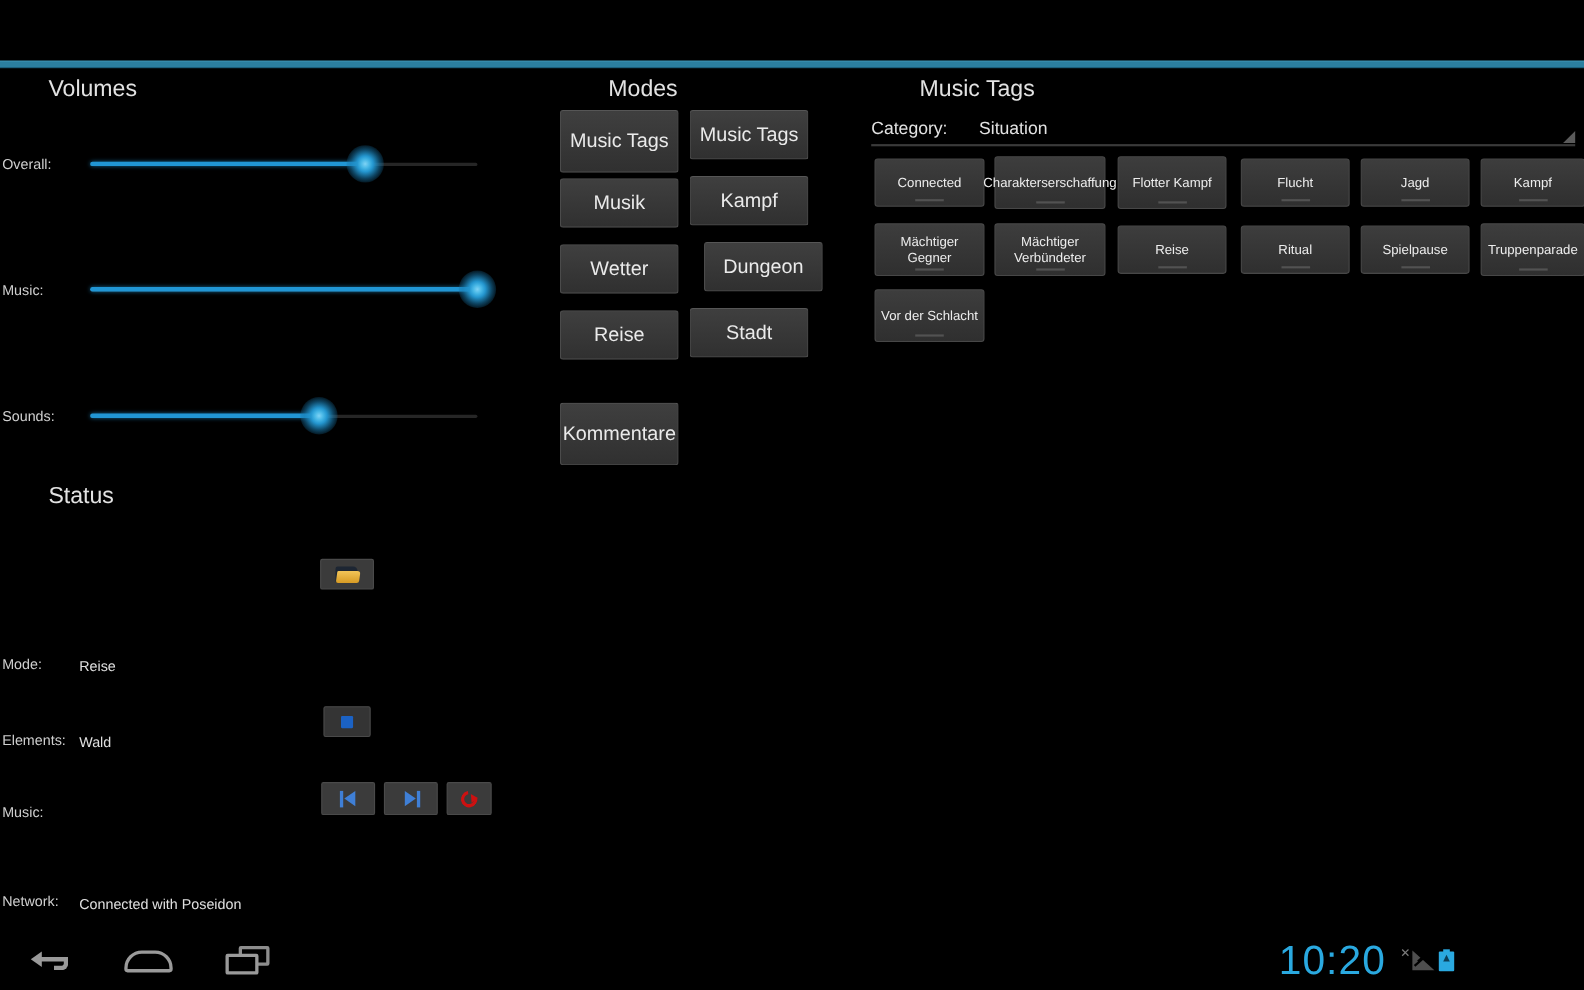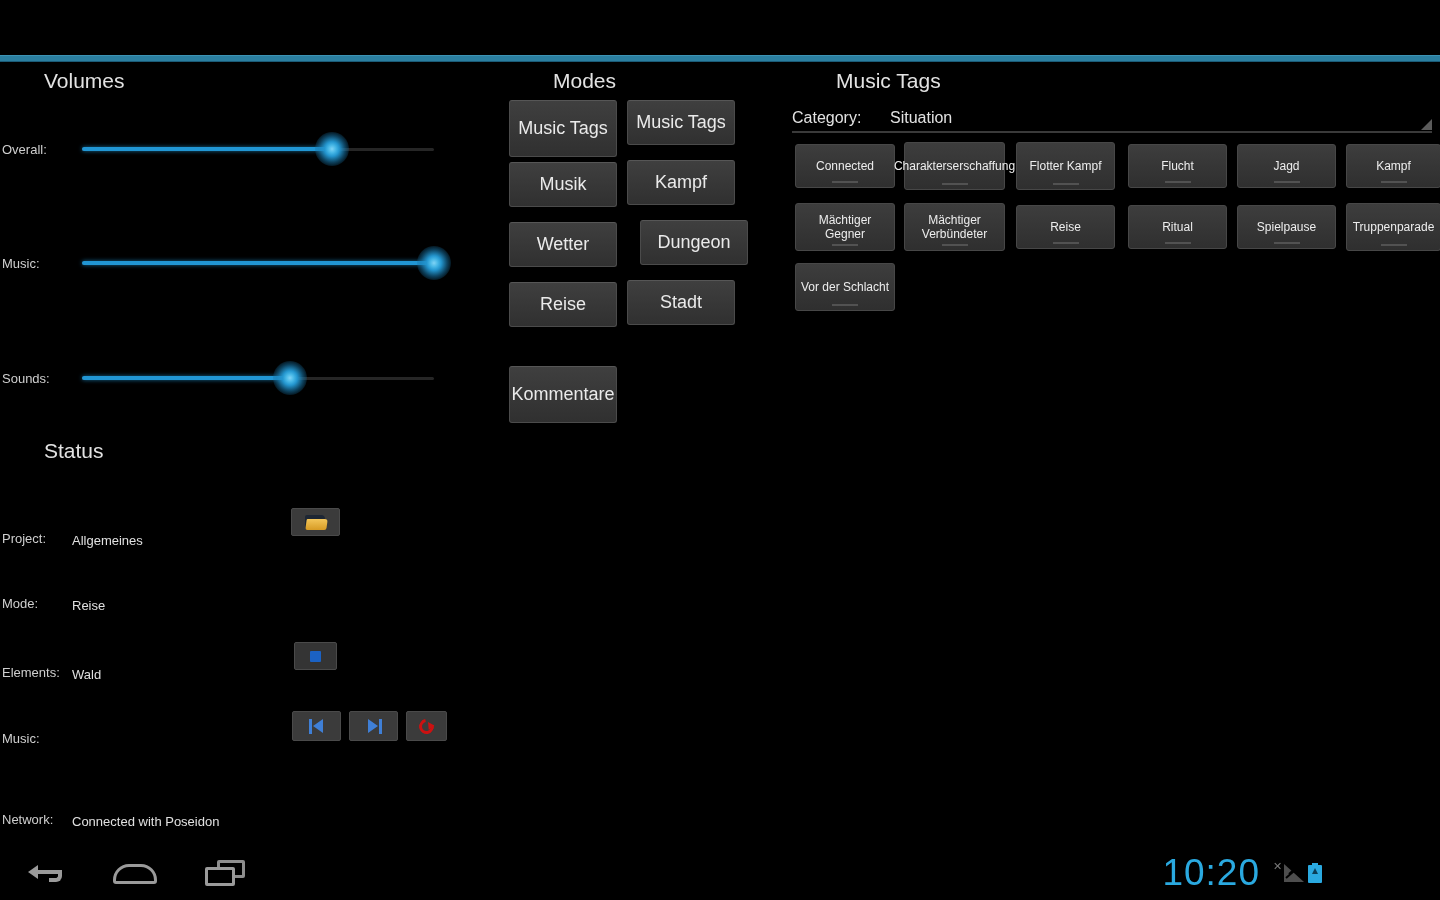--- a/index.html
+++ b/index.html
@@ -292,24 +292,20 @@
       <div class="slider-label">Sounds:</div>
       <div class="slider-track">
         <div class="track-bg"></div>
         <div class="track-fill" id="fill2" style="width: 59%;"></div>
         <div class="thumb" id="thumb2" style="left: 59%;"></div>
       </div>
     </div>
 
     <div class="section-title" style="position:absolute;left:0;top:378px;">Status</div>
 
-    <div class="status-row" style="top:470px;">
-      <div class="status-label">Project:</div>
-      <div class="status-value">Allgemeines</div>
-    </div>
     <div class="sq-btn" style="left:291px; top:447px; width:49px; height:28px;">
       <div class="folder-icon">
         <div class="back"></div>
           <div class="front"></div>
       </div>
     </div>
 
     <div class="status-row" style="top:535px;">
       <div class="status-label">Mode:</div>
       <div class="status-value">Reise</div>

